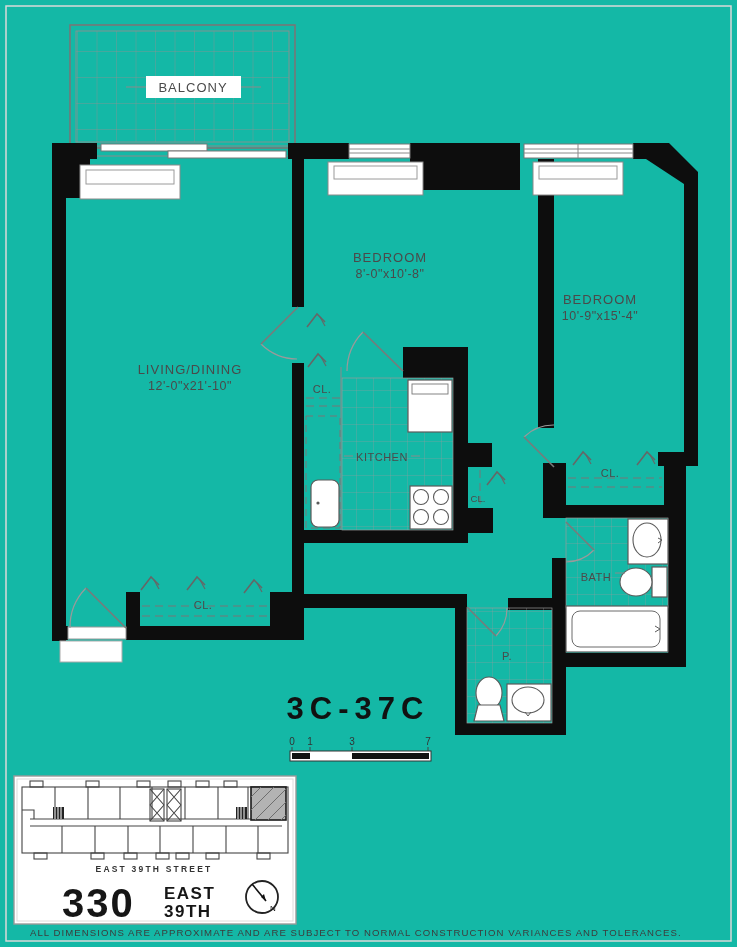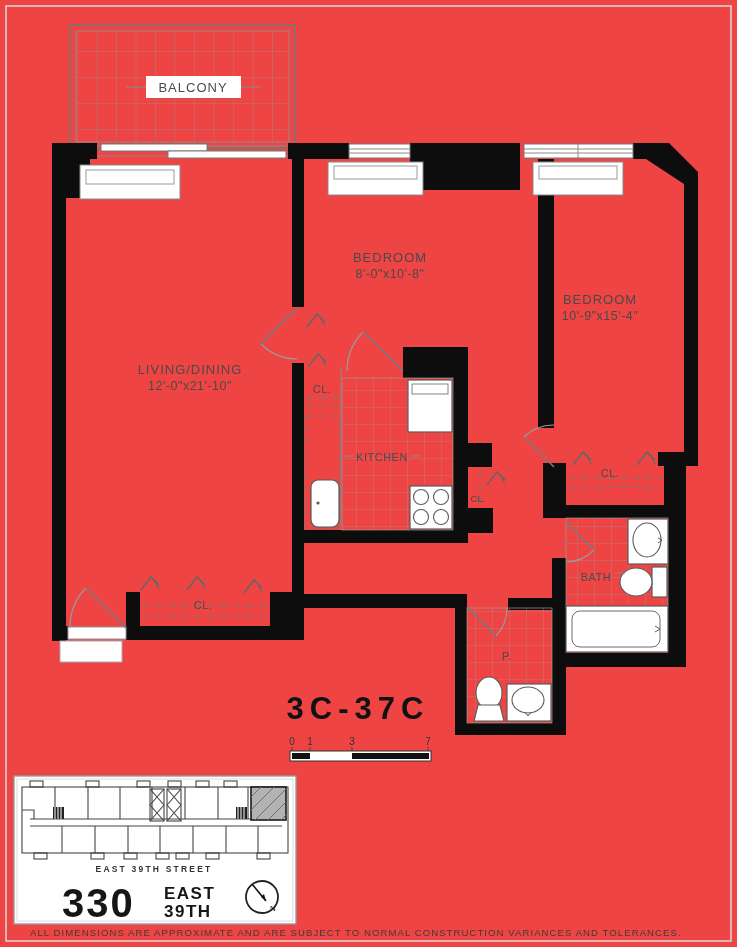--- a/index.html
+++ b/index.html
@@ -1,16 +1,16 @@
 <!DOCTYPE html>
 <html><head>
 <meta charset="utf-8">
 <style>
   html,body{margin:0;padding:0;background:#fff;}
-  .page{width:737px;height:947px;position:relative;background:#ef4444;overflow:hidden;
+  .page{width:737px;height:947px;position:relative;background:#14b8a6;overflow:hidden;
         font-family:"Liberation Sans", sans-serif;}
   svg{display:block;}
   text{font-family:"Liberation Sans", sans-serif;fill:#4a4a4a;}
   .room-label{font-size:13px;letter-spacing:1px;}
   .dim-label{font-size:12.5px;letter-spacing:0.5px;}
   .cl-label{font-size:11px;letter-spacing:0.5px;}
   .cl-small{font-size:9.5px;}
   .unit-title{font-size:31px;font-weight:800;letter-spacing:6px;fill:#111;}
   .scale-num{font-size:10px;fill:#333;}
   .street{font-size:8.5px;letter-spacing:2.2px;fill:#333;font-weight:600;}

